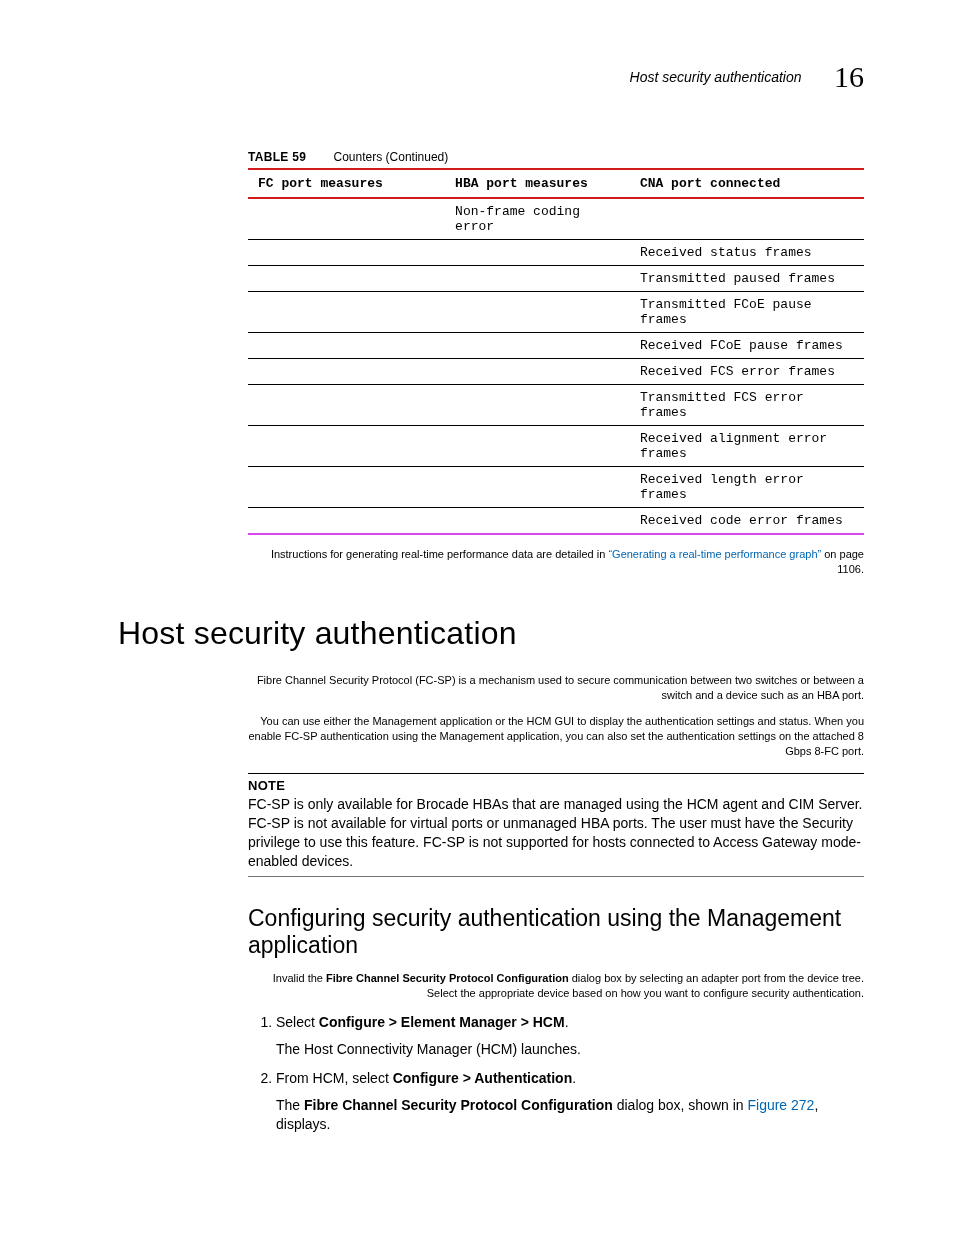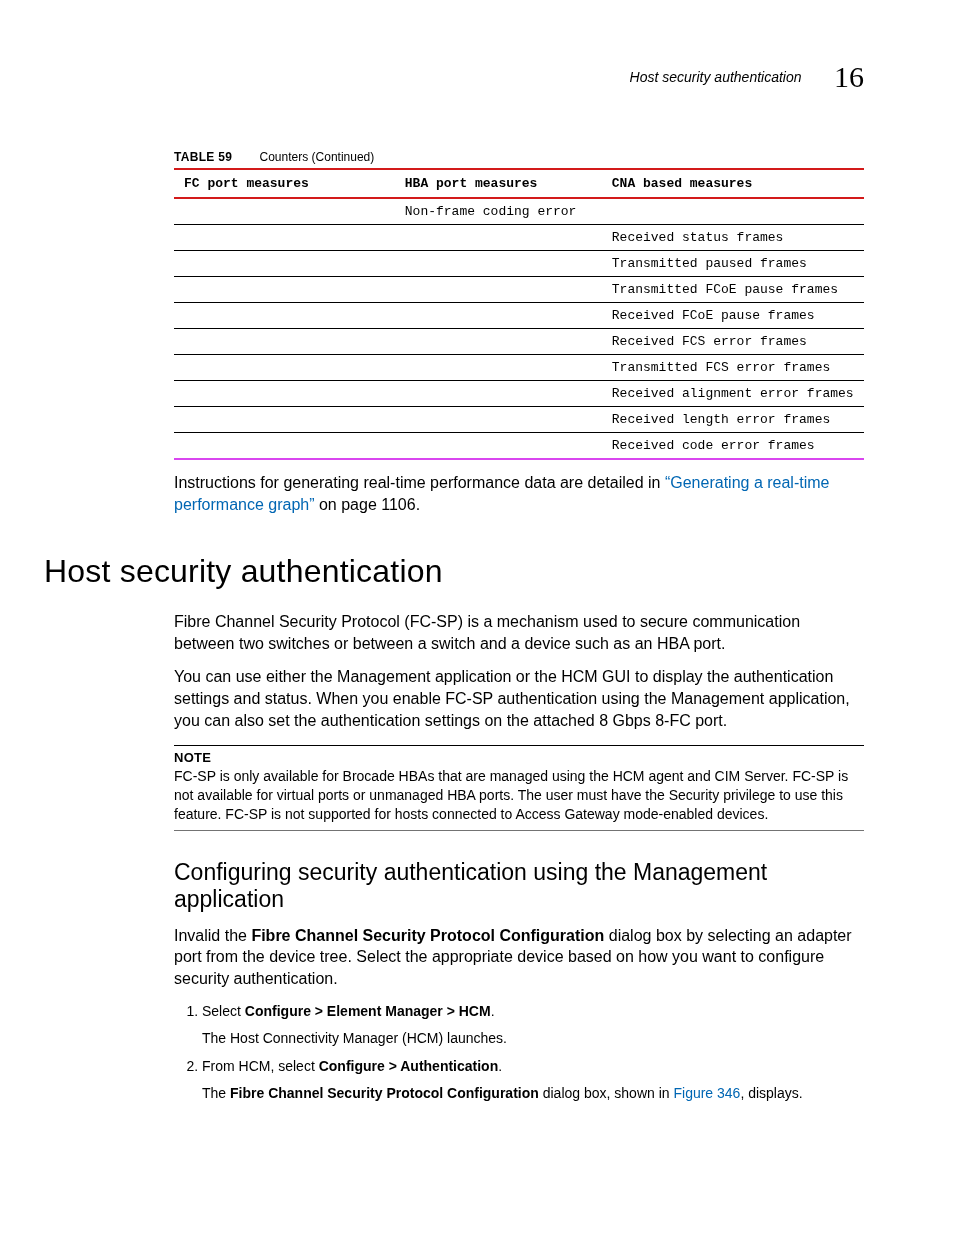--- a/index.html
+++ b/index.html
@@ -7,22 +7,22 @@
   body {
     width: 954px;
     height: 1235px;
     background: #fff;
     font-family: Arial, Helvetica, sans-serif;
     color: #000;
     position: relative;
   }
   .page {
     position: absolute;
-    left: 0; top: 0; right: 0;
-    padding: 60px 90px 40px 44px;
+    left: 12px; top: 0; right: 0;
+    padding: 60px 90px 40px 106px;
   }
   .running-head {
     text-align: right;
     margin-bottom: 56px;
   }
   .running-head .rh-text {
     font-size: 14px;
     font-style: italic;
     color: #000;
     vertical-align: middle;
@@ -62,23 +62,24 @@
     border-top: 1px solid #000;
     vertical-align: top;
   }
   table.counters tbody tr:last-child td {
     border-bottom: 2px solid #d946ef;
   }
   table.counters col.c1 { width: 32%; }
   table.counters col.c2 { width: 30%; }
   table.counters col.c3 { width: 38%; }
   p.body {
-    font-size: 16px;
+    font-size: 11px;
     line-height: 1.35;
     margin: 12px 0;
+    text-align: right;
   }
   a.xref { color: #0066b3; text-decoration: none; }
   h1.section {
     font-family: "Arial Narrow", Arial, sans-serif;
     font-weight: 400;
     font-stretch: condensed;
     font-size: 32px;
     margin: 38px 0 16px 0;
     letter-spacing: .2px;
   }
@@ -132,21 +133,21 @@
     <table class="counters">
       <colgroup>
           <col class="c1">
           <col class="c2">
           <col class="c3">
         </colgroup>
       <thead>
         <tr>
           <th>FC port measures</th>
           <th>HBA port measures</th>
-          <th>CNA based measures</th>
+          <th>CNA port connected</th>
         </tr>
       </thead>
       <tbody>
           <tr>
             <td></td>
             <td>Non-frame coding error</td>
             <td></td>
           </tr>
           <tr>
             <td></td>
@@ -219,18 +220,18 @@
     </p>
 
     <ol class="steps">
       <li>
         <span>Select </span><span class="b">Configure &gt; Element Manager &gt; HCM</span><span>.</span>
         <div class="step-sub">The Host Connectivity Manager (HCM) launches.</div>
       </li>
       <li>
         <span>From HCM, select </span><span class="b">Configure &gt; Authentication</span><span>.</span>
         <div class="step-sub">
-          <span>The </span><span class="b">Fibre Channel Security Protocol Configuration</span><span> dialog box, shown in </span><a href="#" class="xref">Figure 346</a><span>, displays.</span>
+          <span>The </span><span class="b">Fibre Channel Security Protocol Configuration</span><span> dialog box, shown in </span><a href="#" class="xref">Figure 272</a><span>, displays.</span>
         </div>
       </li>
     </ol>
   </div>
 </div>
 
 </body></html>

